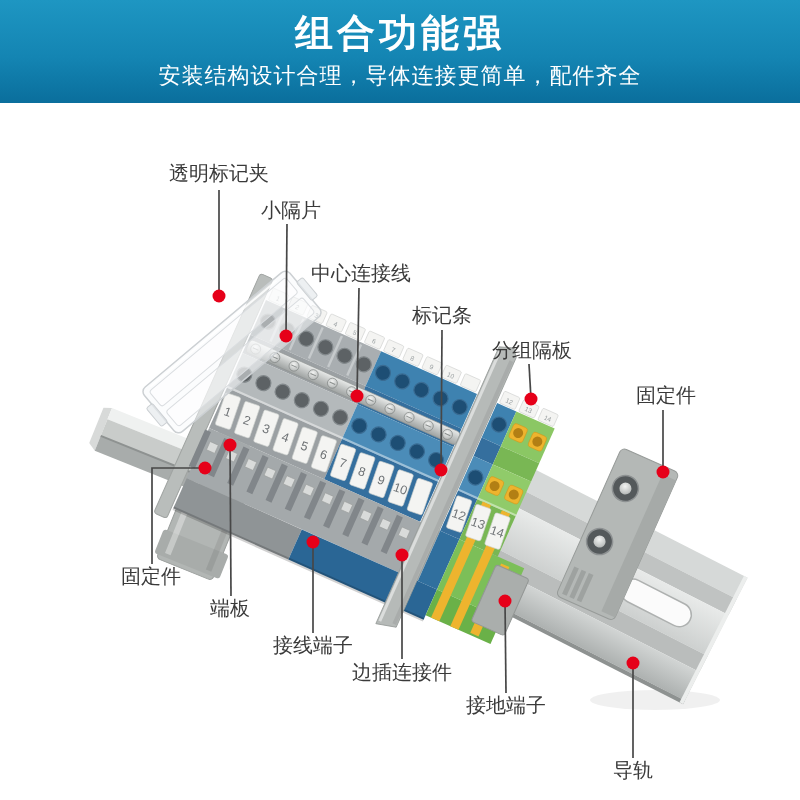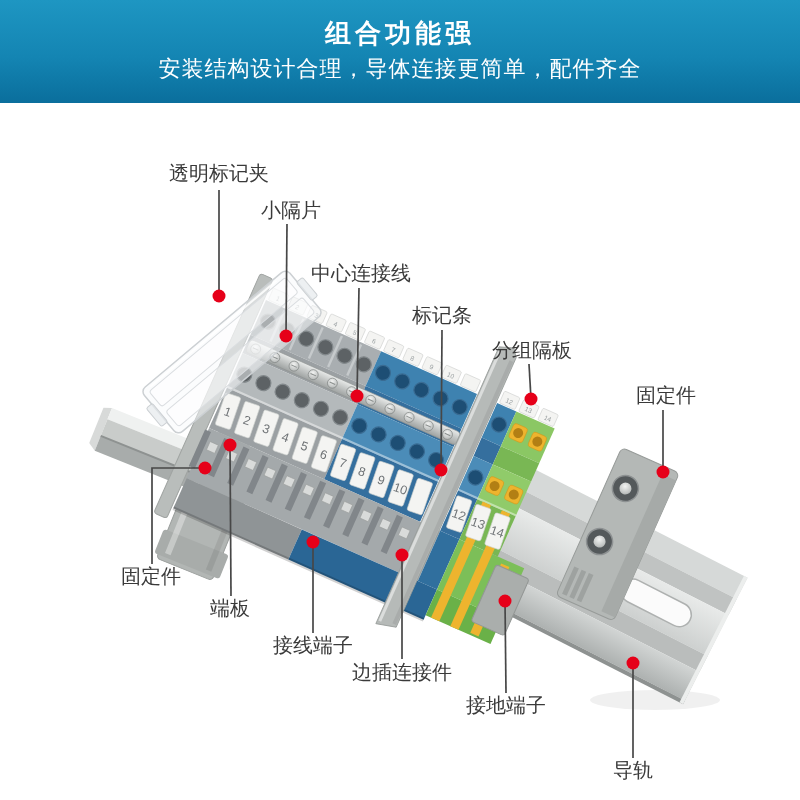--- a/index.html
+++ b/index.html
@@ -1,21 +1,21 @@
 <!DOCTYPE html>
 <html style="--accent-red: #e60019; --leader-line: #474747; --label-text: #3a3a3a; --header-gradient-top: #1e96c2; --header-gradient-bottom: #0a6e9c; --header-text: #ffffff; --gray-block: #a9aeb1; --blue-block: #3e82b0; --green-block: #85c45e; --yellow-stripe: #eeb42e; --rail-silver: #cdd0cf; --white-tab: #f4f4f2;"><head>
 <meta charset="utf-8">
 <style>
   html,body{margin:0;padding:0;background:#fff;}
   #page{position:relative;width:800px;height:800px;overflow:hidden;background:#fff;
         font-family:"Liberation Sans", sans-serif;}
   #header{position:absolute;left:0;top:0;width:800px;height:103px;
           background:linear-gradient(180deg,var(--header-gradient-top) 0%,#1485b3 55%,var(--header-gradient-bottom) 100%);
           display:flex;flex-direction:column;align-items:center;justify-content:center;}
-  #header .title{color:var(--header-text);font-size:26px;font-weight:bold;letter-spacing:4px;line-height:1.15;}
+  #header .title{color:var(--header-text);font-size:38px;font-weight:bold;letter-spacing:4px;line-height:1.15;}
   #header .subtitle{color:var(--header-text);font-size:22px;letter-spacing:1px;margin-top:6px;}
   svg{position:absolute;left:0;top:0;}
   .label{fill:var(--label-text);font-size:20px;}
   .lead{stroke:var(--leader-line);stroke-width:1.7;fill:none;}
   .dot{fill:var(--accent-red);}
   .f-g1{fill:#a9aeb1}.f-g3{fill:#b4b9bb}.f-gf{fill:#9ba0a3}
   .f-b1{fill:#3e82b0}.f-b3{fill:#4b8cb8}.f-bf{fill:#356f9e}
   .f-y1{fill:#8bc764}.f-y3{fill:#90cb6a}.f-yf{fill:#79b754}
   .f-foot{fill:#a4a9ab}
   .stripe{fill:var(--yellow-stripe);}

